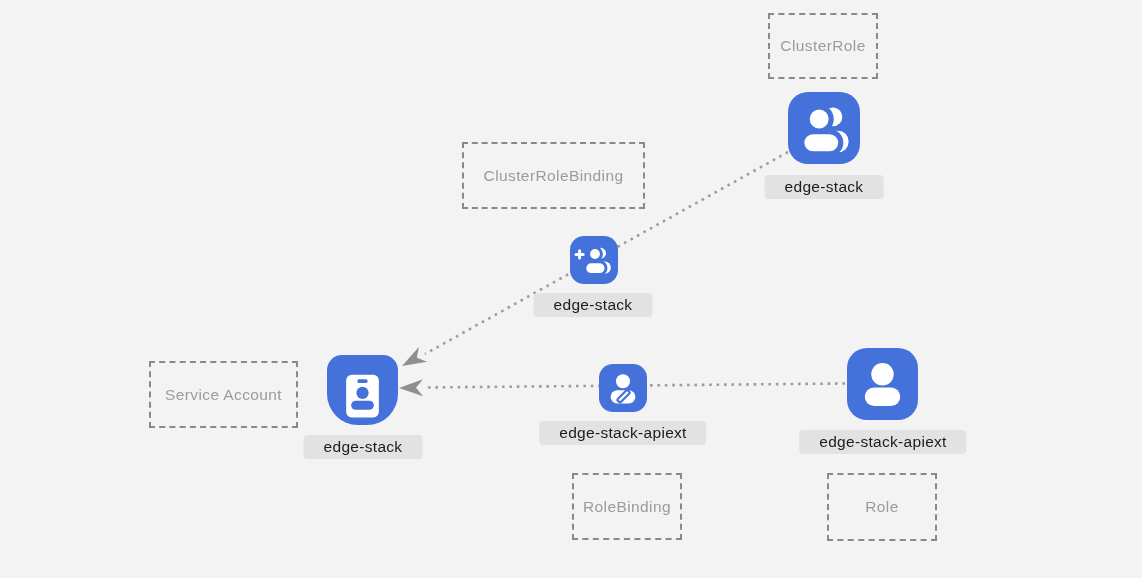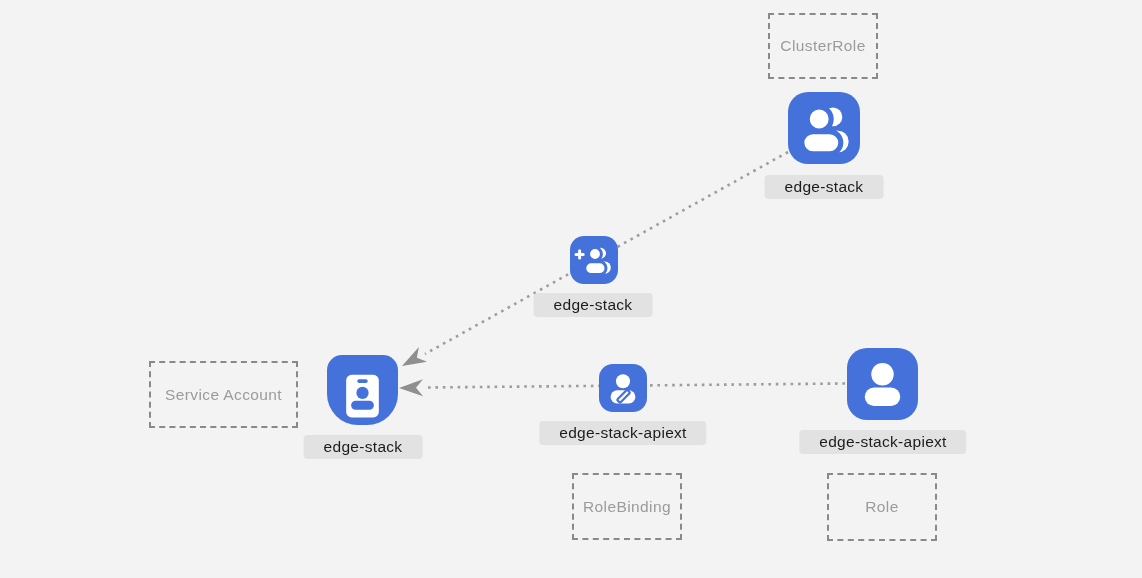--- a/index.html
+++ b/index.html
@@ -40,20 +40,23 @@
 
   <svg class="edges" width="1142" height="578" viewBox="0 0 1142 578">
     <line class="edge-line" x1="788" y1="152" x2="425" y2="354"></line>
     <polygon class="edge-arrow" points="0,0 24,-8.5 17,0 24,8.5" transform="translate(402,366) rotate(-29)"></polygon>
     <line class="edge-line" x1="845" y1="383.5" x2="426" y2="387.5"></line>
     <polygon class="edge-arrow" points="0,0 24,-8.5 17,0 24,8.5" transform="translate(399,388) rotate(-0.6)"></polygon>
   </svg>
 
   <div class="type-box" style="left:768px;top:13px;width:110px;height:66px;">
     <span>ClusterRole</span>
+  </div>
+  <div class="type-box" style="left:462px;top:142px;width:183px;height:67px;">
+    <span>ClusterRoleBinding</span>
   </div>
   <div class="type-box" style="left:149px;top:361px;width:149px;height:67px;text-align:right;">
     <span>Service Account</span>
   </div>
   <div class="type-box" style="left:572px;top:473px;width:110px;height:67px;align-items:center;">
     <span>RoleBinding</span>
   </div>
   <div class="type-box" style="left:827px;top:473px;width:110px;height:68px;align-items:center;">
     <span>Role</span>
   </div>

